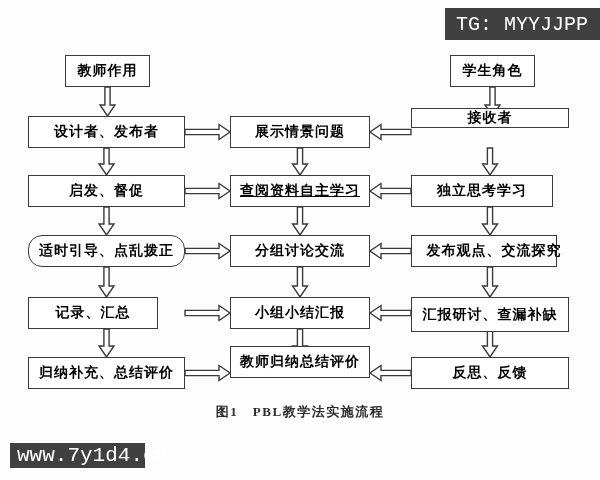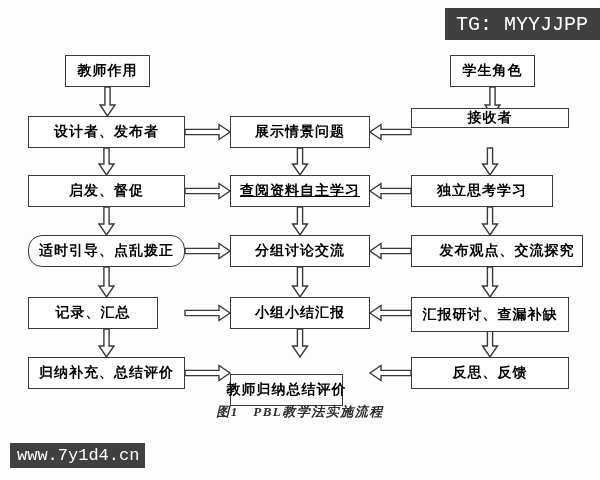--- a/index.html
+++ b/index.html
@@ -12,29 +12,29 @@
   .node {
     position:absolute; box-sizing:border-box;
     border:1.6px solid #3a3a3a; background:#ffffff;
     display:flex; align-items:center; justify-content:center;
     font-weight:bold; font-size:14px; color:#000000;
     letter-spacing:1px; white-space:nowrap;text-align:center;
   }
   .caption {
     position:absolute; left:0; top:403px; width:600px;
     text-align:center; font-size:13px; color:#2e2e2e;
-    letter-spacing:1.5px; font-weight:bold;font-style:italic;
+    letter-spacing:1.5px; font-weight:bold;
   }
   .wm {
     position:absolute; background:#404040; color:#ffffff;
     font-family:Liberation Mono, monospace;
     display:flex; align-items:center; box-sizing:border-box;
   }
   .wm-tr { left:445px; top:8px; width:155px; height:32px; font-size:20px; padding-left:11px; }
-  .wm-bl { left:10px; top:443px; width:135px; height:25px; font-size:17px; padding-left:7px; }
+  .wm-bl { left:10px; top:443px; width:135px; height:25px; font-size:21px; padding-left:7px; }
 </style>
 </head>
 <body>
 
 <div class="stage">
   <svg class="edges" id="edges" xmlns="http://www.w3.org/2000/svg">
       <polygon points="110.1,87.0 110.1,105.0 115.0,105.0 107.5,116.0 100.0,105.0 104.9,105.0 104.9,87.0" fill="#ffffff" stroke="#3a3a3a" stroke-width="1.4"></polygon>
       <polygon points="495.1,87.0 495.1,105.0 500.0,105.0 492.5,116.0 485.0,105.0 489.9,105.0 489.9,87.0" fill="#ffffff" stroke="#3a3a3a" stroke-width="1.4"></polygon>
       <polygon points="185.0,134.6 219.0,134.6 219.0,139.5 230.0,132.0 219.0,124.5 219.0,129.4 185.0,129.4" fill="#ffffff" stroke="#3a3a3a" stroke-width="1.4"></polygon>
       <polygon points="411.0,134.6 381.0,134.6 381.0,139.5 370.0,132.0 381.0,124.5 381.0,129.4 411.0,129.4" fill="#ffffff" stroke="#3a3a3a" stroke-width="1.4"></polygon>
@@ -64,23 +64,23 @@
       <div class="node" style="left: 450px; top: 55px; width: 85px; height: 32px;">学生角色</div>
       <div class="node" style="left: 28px; top: 116px; width: 157px; height: 32px;">设计者、发布者</div>
       <div class="node" style="left: 28px; top: 175px; width: 157px; height: 32px; font-family: Liberation Serif, serif;">启发、督促</div>
       <div class="node" style="left: 28px; top: 235px; width: 157px; height: 32px; border-radius: 14px;">适时引导、点乱拨正</div>
       <div class="node" style="left: 28px; top: 297px; width: 130px; height: 32px;">记录、汇总</div>
       <div class="node" style="left: 28px; top: 357px; width: 157px; height: 32px;">归纳补充、总结评价</div>
       <div class="node" style="left: 230px; top: 116px; width: 140px; height: 32px;">展示情景问题</div>
       <div class="node" style="left: 230px; top: 175px; width: 140px; height: 32px; text-decoration: underline;">查阅资料自主学习</div>
       <div class="node" style="left: 230px; top: 235px; width: 140px; height: 32px;">分组讨论交流</div>
       <div class="node" style="left: 230px; top: 297px; width: 140px; height: 32px;">小组小结汇报</div>
-      <div class="node" style="left: 230px; top: 374px; width: 113px; height: 32px;">教师归纳总结评价</div>
+      <div class="node" style="left: 230px; top: 346px; width: 140px; height: 32px;">教师归纳总结评价</div>
       <div class="node" style="left: 411px; top: 108px; width: 158px; height: 20px;">接收者</div>
       <div class="node" style="left: 411px; top: 175px; width: 142px; height: 32px;">独立思考学习</div>
-      <div class="node" style="left: 411px; top: 235px; width: 172px; height: 32px; padding-left: 20px;">发布观点、交流探究</div>
+      <div class="node" style="left: 411px; top: 235px; width: 146px; height: 32px; padding-left: 20px;">发布观点、交流探究</div>
       <div class="node" style="left: 411px; top: 297px; width: 158px; height: 35px;">汇报研讨、查漏补缺</div>
       <div class="node" style="left: 411px; top: 357px; width: 158px; height: 32px;">反思、反馈</div>
     </div>
   <div class="caption">图1　PBL教学法实施流程</div>
   <div class="wm wm-tr">TG: MYYJJPP</div>
   <div class="wm wm-bl">www.7y1d4.cn</div>
 </div>
 
 </body></html>

